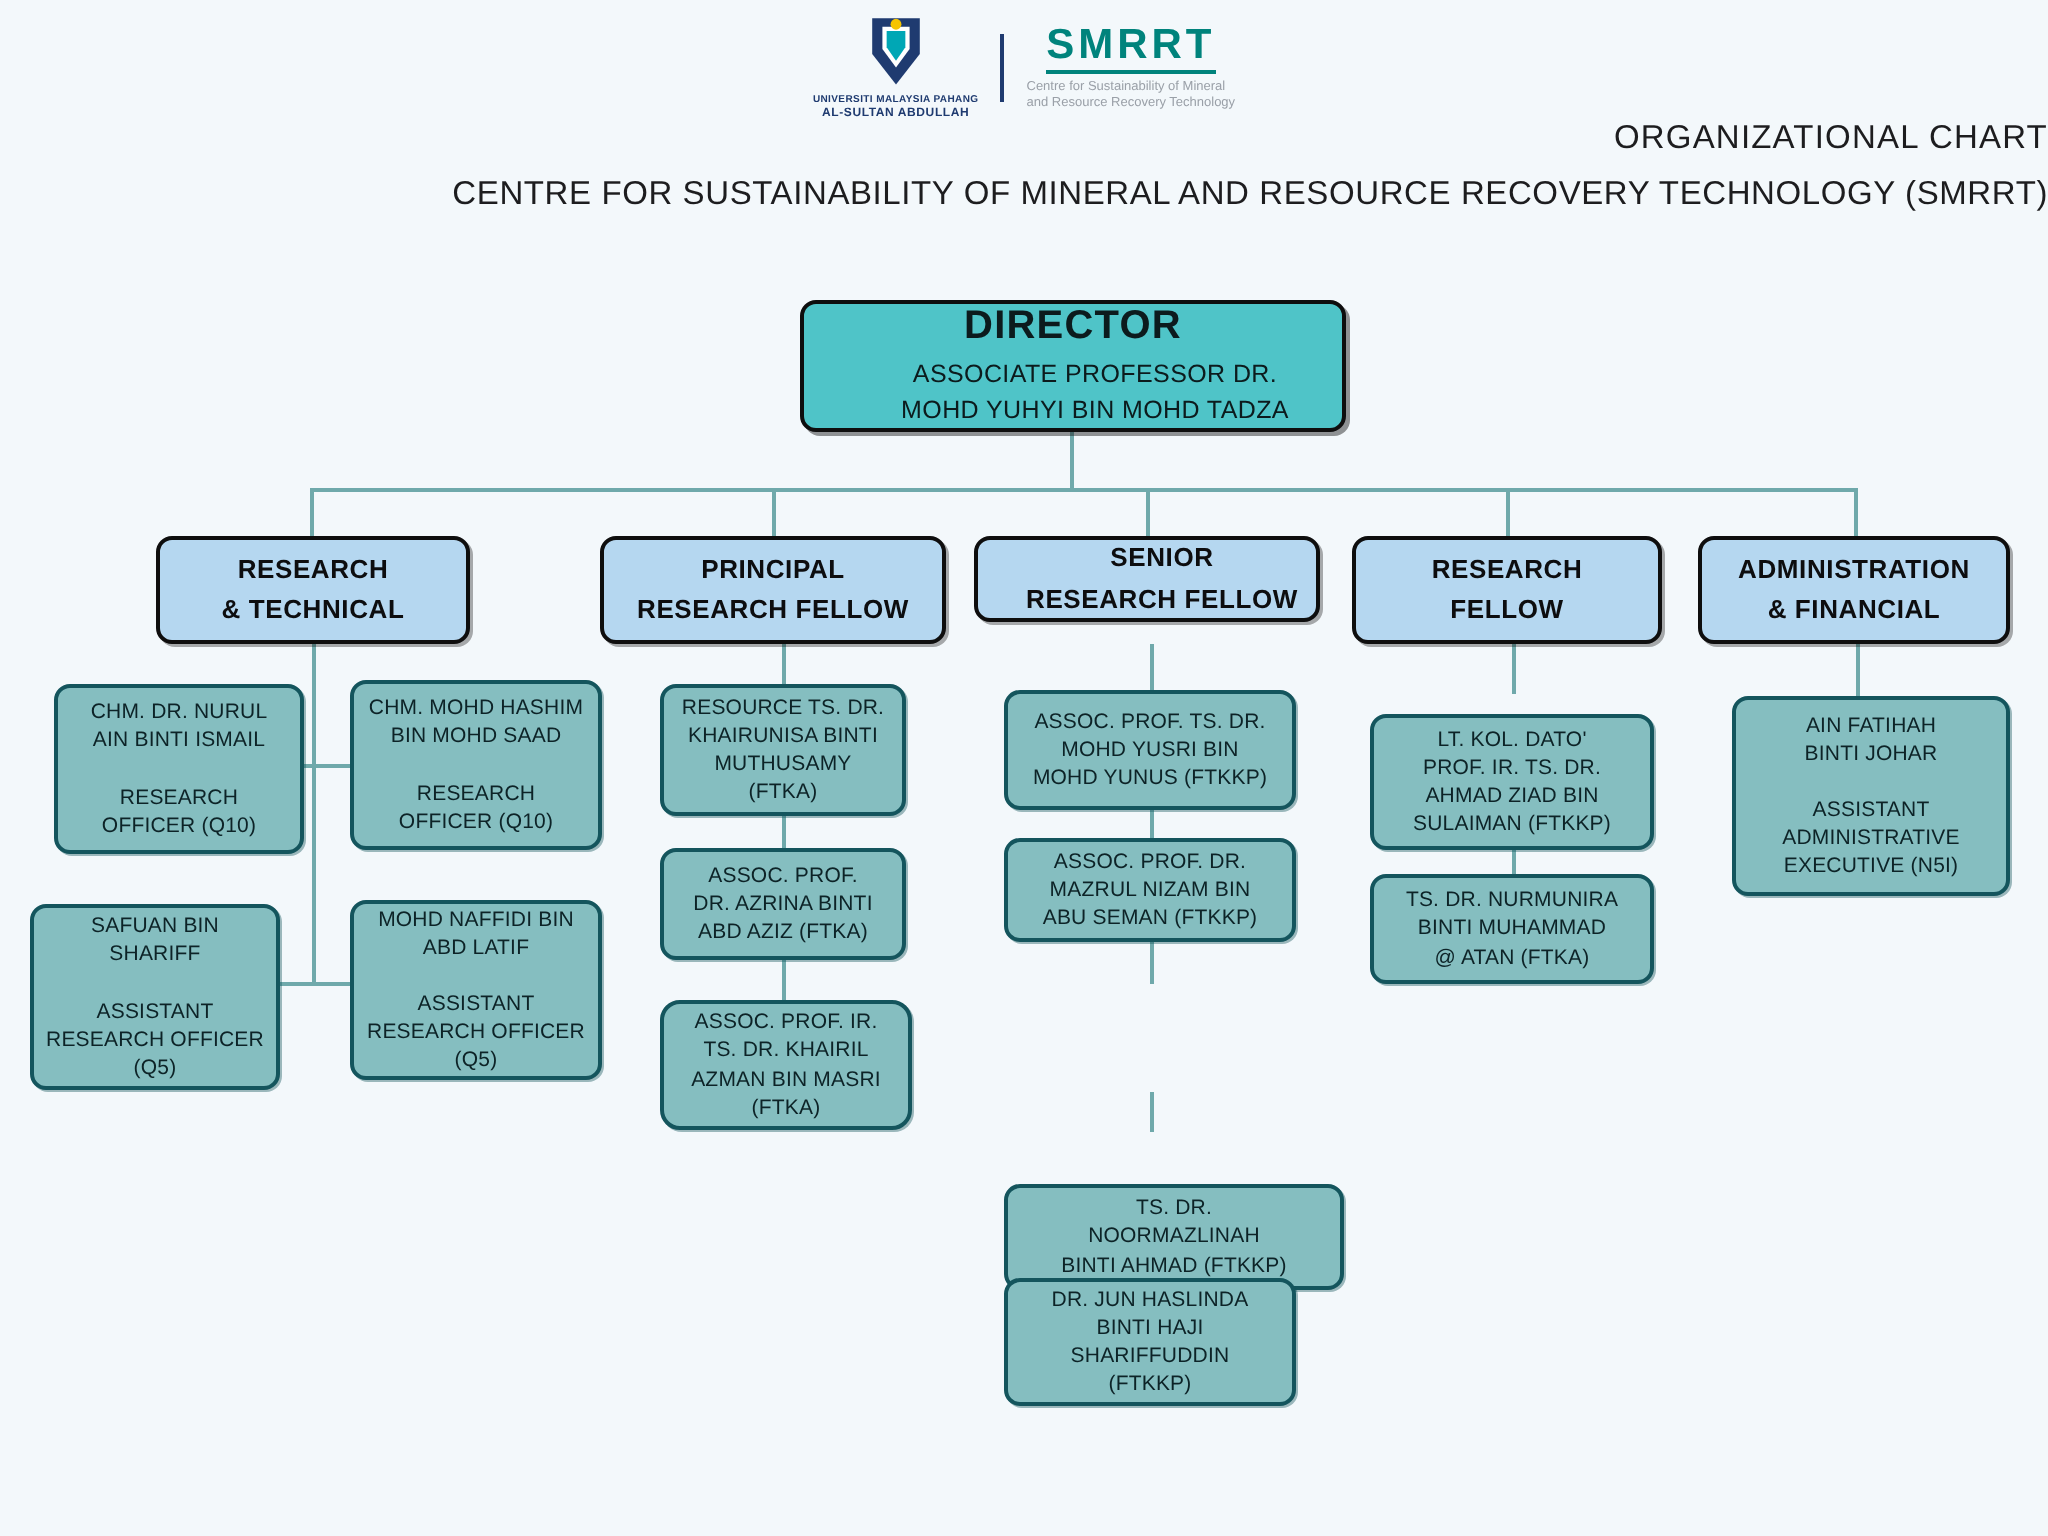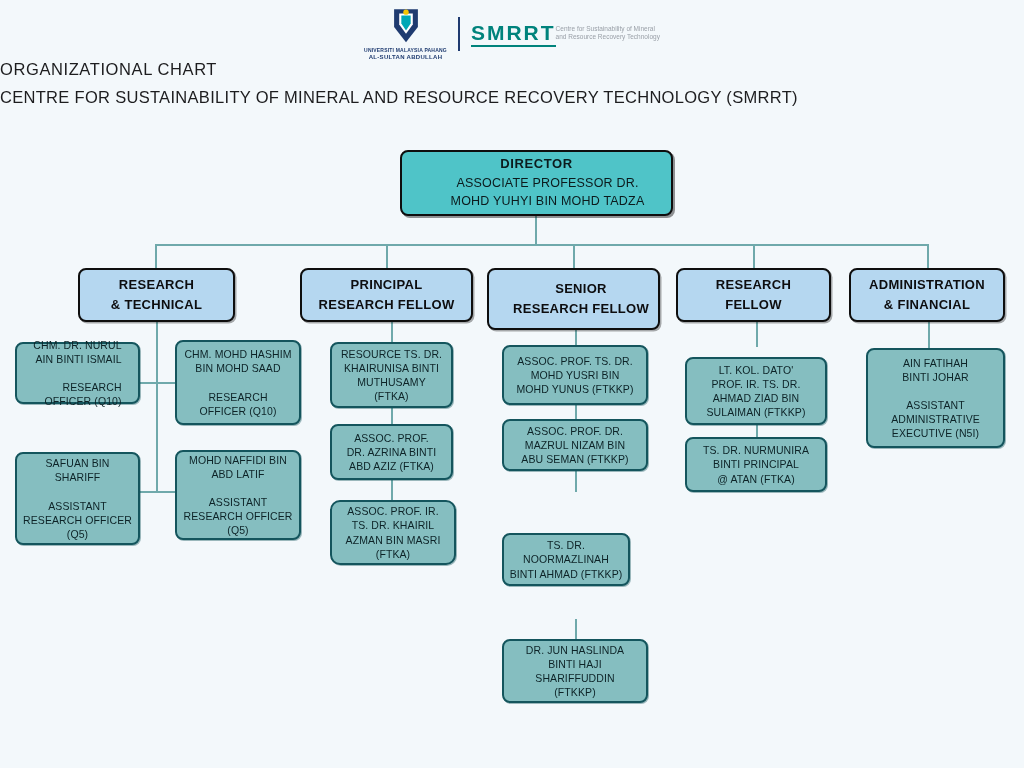--- a/index.html
+++ b/index.html
@@ -14,46 +14,46 @@
   
   .brand{
     position:absolute;top:8px;left:0;width:1024px;
     display:flex;justify-content:center;align-items:center;gap:11px;
   }
   .umpsa{display:flex;flex-direction:column;align-items:center;}
   .umpsa-text{margin-top:2px;text-align:center;line-height:1.15;}
   .umpsa-l1{display:block;font-size:5px;font-weight:bold;color:#1f3b70;letter-spacing:.2px;}
   .umpsa-l2{display:block;font-size:6px;font-weight:bold;color:#1f3b70;letter-spacing:.3px;}
   .logo-divider{width:2px;height:34px;background:#1f3b70;}
-  .smrrt{display:flex;align-items:flex-start;}
+  .smrrt{display:flex;flex-direction:column;align-items:center;}
   .smrrt-word{
     font-size:21px;font-weight:bold;color:var(--smrrt,#00837c);
     letter-spacing:2px;line-height:1;
     border-bottom:2.5px solid var(--smrrt,#00837c);padding-bottom:2px;
   }
   .smrrt-tag{margin-top:3px;font-size:6.5px;color:#9aa0a8;white-space:pre-line;line-height:1.3;}
 
   
-  .title{position:absolute;top:60px;left:0;width:1024px;text-align:left;color:#1d1d1f;}
+  .title{position:absolute;top:60px;left:0;width:1024px;text-align:right;color:#1d1d1f;}
   .title-l1{font-size:16.5px;letter-spacing:.6px;}
   .title-l2{font-size:16.5px;letter-spacing:.3px;margin-top:9px;}
 
   
   .node{
     position:absolute;box-sizing:border-box;border-radius:8px;
     display:flex;flex-direction:column;justify-content:center;align-items:center;
     text-align:center;
   }
   .director{
     background:var(--director-fill,#4fc4c8);
     border:2.5px solid #0e0e0e;
     box-shadow:2px 2px 0 rgba(20,20,20,.45);
     color:#0c1b1d;
   }
-  .director .d-title{font-size:13px;font-weight:bold;letter-spacing:.6px;margin-bottom:3px;}
+  .director .d-title{font-size:20px;font-weight:bold;letter-spacing:.6px;margin-bottom:3px;}
   .director .d-name{font-size:12.5px;line-height:1.45;white-space:pre-line;letter-spacing:.2px;margin-left:22px;}
   .hdr{
     background:var(--header-fill,#b5d7f0);
     border:2px solid #0e0e0e;
     box-shadow:1.5px 1.5px 0 rgba(20,20,20,.35);
     font-size:13px;font-weight:bold;color:#0d0d0f;
     line-height:1.55;white-space:pre-line;letter-spacing:.3px;
   }
   .mem{
     background:var(--member-fill,#85bec0);
@@ -129,28 +129,28 @@
   <div class="node director" style="left:400px;top:150px;width:273px;height:66px;">
     <div class="d-title">DIRECTOR</div>
     <div class="d-name">ASSOCIATE PROFESSOR DR.
 MOHD YUHYI BIN MOHD TADZA</div>
   </div>
 
   <div class="node hdr" style="left:78px;top:268px;width:157px;height:54px;">RESEARCH
 &amp; TECHNICAL</div>
   <div class="node hdr" style="left:300px;top:268px;width:173px;height:54px;">PRINCIPAL
 RESEARCH FELLOW</div>
-  <div class="node hdr" style="left:487px;top:268px;width:173px;height:62px;padding-left:15px;">SENIOR
+  <div class="node hdr" style="left:487px;top:268px;width:173px;height:43px;padding-left:15px;">SENIOR
 RESEARCH FELLOW</div>
   <div class="node hdr" style="left:676px;top:268px;width:155px;height:54px;">RESEARCH
 FELLOW</div>
   <div class="node hdr" style="left:849px;top:268px;width:156px;height:54px;">ADMINISTRATION
 &amp; FINANCIAL</div>
 
-  <div class="node mem" style="left:15px;top:342px;width:125px;height:62px;text-align:right;">CHM. DR. NURUL
+  <div class="node mem" style="left:27px;top:342px;width:125px;height:85px;">CHM. DR. NURUL
 AIN BINTI ISMAIL
 
 RESEARCH
 OFFICER (Q10)</div>
   <div class="node mem" style="left:175px;top:340px;width:126px;height:85px;">CHM. MOHD HASHIM
 BIN MOHD SAAD
 
 RESEARCH
 OFFICER (Q10)</div>
   <div class="node mem" style="left:15px;top:452px;width:125px;height:93px;text-align:center;">SAFUAN BIN
@@ -177,34 +177,34 @@
 TS. DR. KHAIRIL
 AZMAN BIN MASRI
 (FTKA)</div>
 
   <div class="node mem" style="left:502px;top:419px;width:146px;height:52px;">ASSOC. PROF. DR.
 MAZRUL NIZAM BIN
 ABU SEMAN (FTKKP)</div>
   <div class="node mem" style="left:502px;top:345px;width:146px;height:60px;">ASSOC. PROF. TS. DR.
 MOHD YUSRI BIN
 MOHD YUNUS (FTKKP)</div>
-  <div class="node mem" style="left:502px;top:533px;width:128px;height:53px;">TS. DR.
+  <div class="node mem" style="left:502px;top:592px;width:170px;height:53px;">TS. DR.
 NOORMAZLINAH
 BINTI AHMAD (FTKKP)</div>
   <div class="node mem" style="left:502px;top:639px;width:146px;height:64px;">DR. JUN HASLINDA
 BINTI HAJI
 SHARIFFUDDIN
 (FTKKP)</div>
 
   <div class="node mem" style="left:685px;top:357px;width:142px;height:68px;">LT. KOL. DATO'
 PROF. IR. TS. DR.
 AHMAD ZIAD BIN
 SULAIMAN (FTKKP)</div>
   <div class="node mem" style="left:685px;top:437px;width:142px;height:55px;">TS. DR. NURMUNIRA
-BINTI PRINCIPAL
+BINTI MUHAMMAD
 @ ATAN (FTKA)</div>
 
   <div class="node mem" style="left:866px;top:348px;width:139px;height:100px;">AIN FATIHAH
 BINTI JOHAR
 
 ASSISTANT
 ADMINISTRATIVE
 EXECUTIVE (N5I)</div>
 
 </div>

